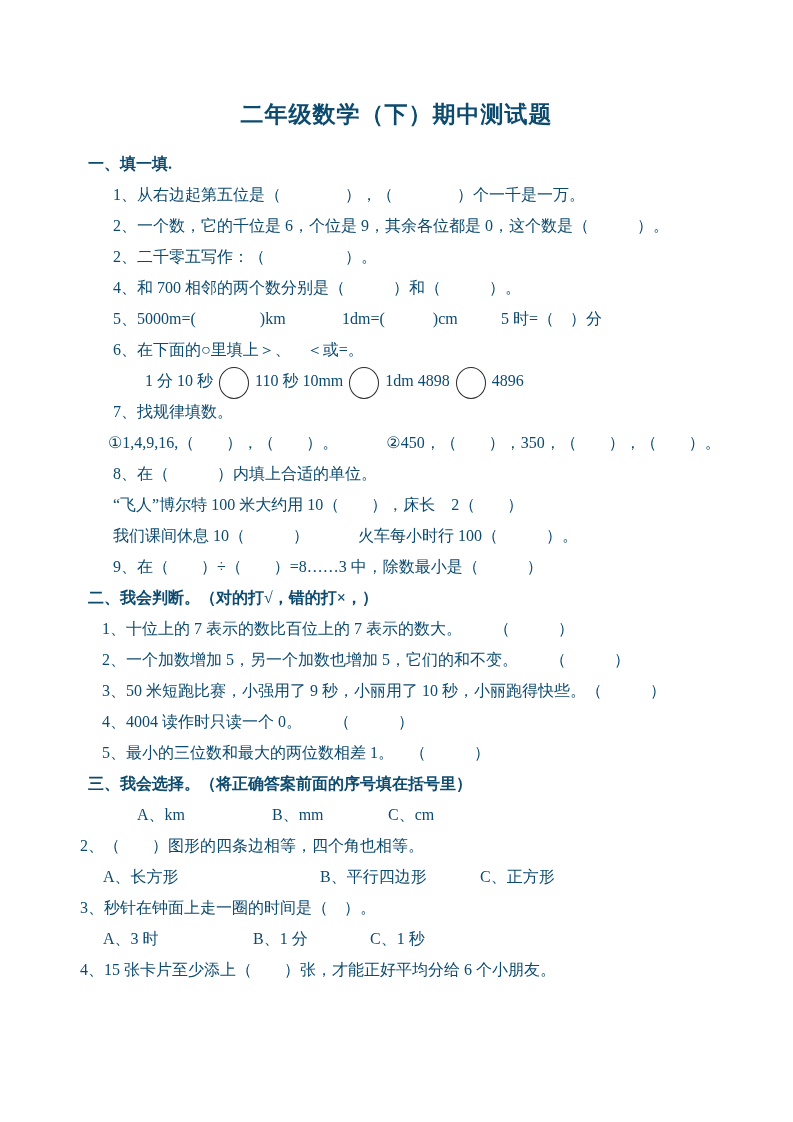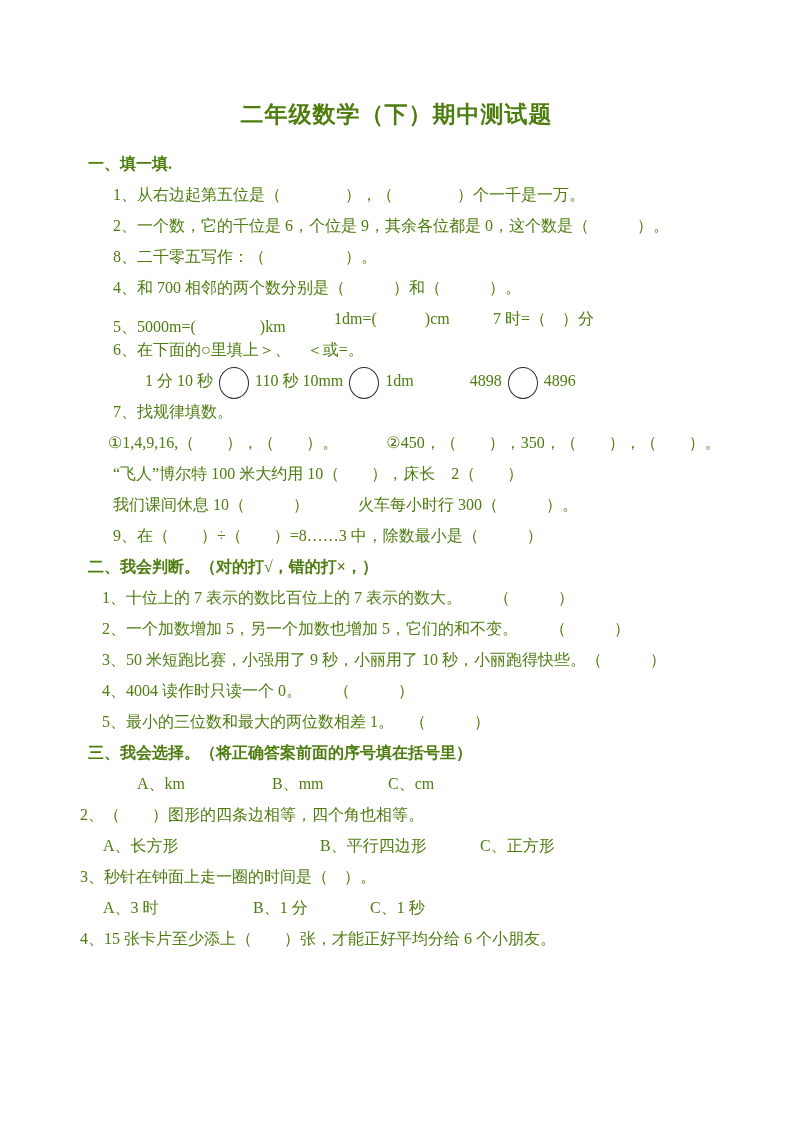--- a/index.html
+++ b/index.html
@@ -1,20 +1,20 @@
 <!DOCTYPE html>
 <html><head>
 <meta charset="utf-8">
 <style>
   html,body{margin:0;padding:0;background:#ffffff;}
   .page{
     position:relative;
     width:793px;height:1122px;
     background:#ffffff;
-    color:#4d7c0f;
+    color:#0c4a6e;
     font-family:"Liberation Serif","DejaVu Serif",serif;
     font-size:16px;
     box-sizing:border-box;
     padding:97px 40px 0 80px;
     overflow:hidden;
   }
   .title{
     font-size:23px;
     font-weight:bold;
     text-align:center;
@@ -35,69 +35,70 @@
   .ind-item{padding-left:33px;}
   .ind-item2{padding-left:22px;}
   .ind-sub{padding-left:65px;}
   .ind-q7{padding-left:28px;}
   .ind-opt1{padding-left:57px;}
   .ind-opt2{padding-left:23px;}
   .ind-s3q1{padding-left:29px;}
   .flush{padding-left:0;}
   
   .part{display:inline-block;vertical-align:top;}
-  .q5 .p1{width:221px;margin-top:8px;}
-  .q5 .p2{width:159px;}
+  .q5 .p1{width:221px;}
+  .q5 .p2{width:159px;margin-left:8px;}
   .q8b .p1{width:245px;}
   .opts1 .o1{width:135px;}
   .opts1 .o2{width:116px;}
   .opts2 .o1{width:217px;}
   .opts2 .o2{width:160px;}
   .opts3 .o1{width:150px;}
   .opts3 .o2{width:117px;}
   
   .compare-row{overflow:visible;}
   .circle{
     display:inline-block;
     width:30px;height:32px;
     border:1.5px solid #2a2a2a;
     border-radius:50%;
     vertical-align:-13px;
     margin:0 6px;
     box-sizing:border-box;
   }
   .cmp-g2{}
-  .cmp-g3{margin-left:52px;}
+  .cmp-g3{}
 </style>
 </head>
 <body>
 
 <div class="page">
 
   <h1 class="title">二年级数学（下）期中测试题</h1>
 
   <div class="line sec-heading">一、填一填.</div>
   <div class="line ind-item">1、从右边起第五位是（　　　　），（　　　　）个一千是一万。</div>
   <div class="line ind-item">2、一个数，它的千位是 6，个位是 9，其余各位都是 0，这个数是（　　　）。</div>
-  <div class="line ind-item">8、二千零五写作：（　　　　　）。</div>
+  <div class="line ind-item">2、二千零五写作：（　　　　　）。</div>
   <div class="line ind-item">4、和 700 相邻的两个数分别是（　　　）和（　　　）。</div>
   <div class="line ind-item q5">
-    <span class="part p1">5、5000m=(　　　　)km</span><span class="part p2">1dm=(　　　)cm</span><span class="part">7 时=（　）分</span>
+    <span class="part p1">5、5000m=(　　　　)km</span><span class="part p2">1dm=(　　　)cm</span><span class="part">5 时=（　）分</span>
   </div>
   <div class="line ind-item">6、在下面的○里填上＞、　＜或=。</div>
   <div class="line ind-sub compare-row">
     <span class="cmp-g1"><span>1 分 10 秒</span><span class="circle"></span><span>110 秒</span></span>
     <span class="cmp-g2"><span>10mm</span><span class="circle"></span><span>1dm</span></span>
     <span class="cmp-g3"><span>4898</span><span class="circle"></span><span>4896</span></span>
   </div>
   <div class="line ind-item">7、找规律填数。</div>
   <div class="line ind-q7">①1,4,9,16,（　　），（　　）。　　　②450，（　　），350，（　　），（　　）。</div>
+  <div class="line ind-item">8、在（　　　）内填上合适的单位。</div>
   <div class="line ind-item">“飞人”博尔特 100 米大约用 10（　　），床长　2（　　）</div>
   <div class="line ind-item q8b">
-    <span class="part p1">我们课间休息 10（　　　）</span><span class="part">火车每小时行 300（　　　）。</span>
+    <span class="part p1">我们课间休息 10（　　　）</span><span class="part">火车每小时行 100（　　　）。</span>
   </div>
   <div class="line ind-item">9、在（　　）÷（　　）=8……3 中，除数最小是（　　　）</div>
 
   <div class="line sec-heading">二、我会判断。（对的打√，错的打×，）</div>
   <div class="line ind-item2">1、十位上的 7 表示的数比百位上的 7 表示的数大。　　（　　　）</div>
   <div class="line ind-item2">2、一个加数增加 5，另一个加数也增加 5，它们的和不变。　　（　　　）</div>
   <div class="line ind-item2">3、50 米短跑比赛，小强用了 9 秒，小丽用了 10 秒，小丽跑得快些。（　　　）</div>
   <div class="line ind-item2">4、4004 读作时只读一个 0。　　（　　　）</div>
   <div class="line ind-item2">5、最小的三位数和最大的两位数相差 1。　（　　　）</div>
 

